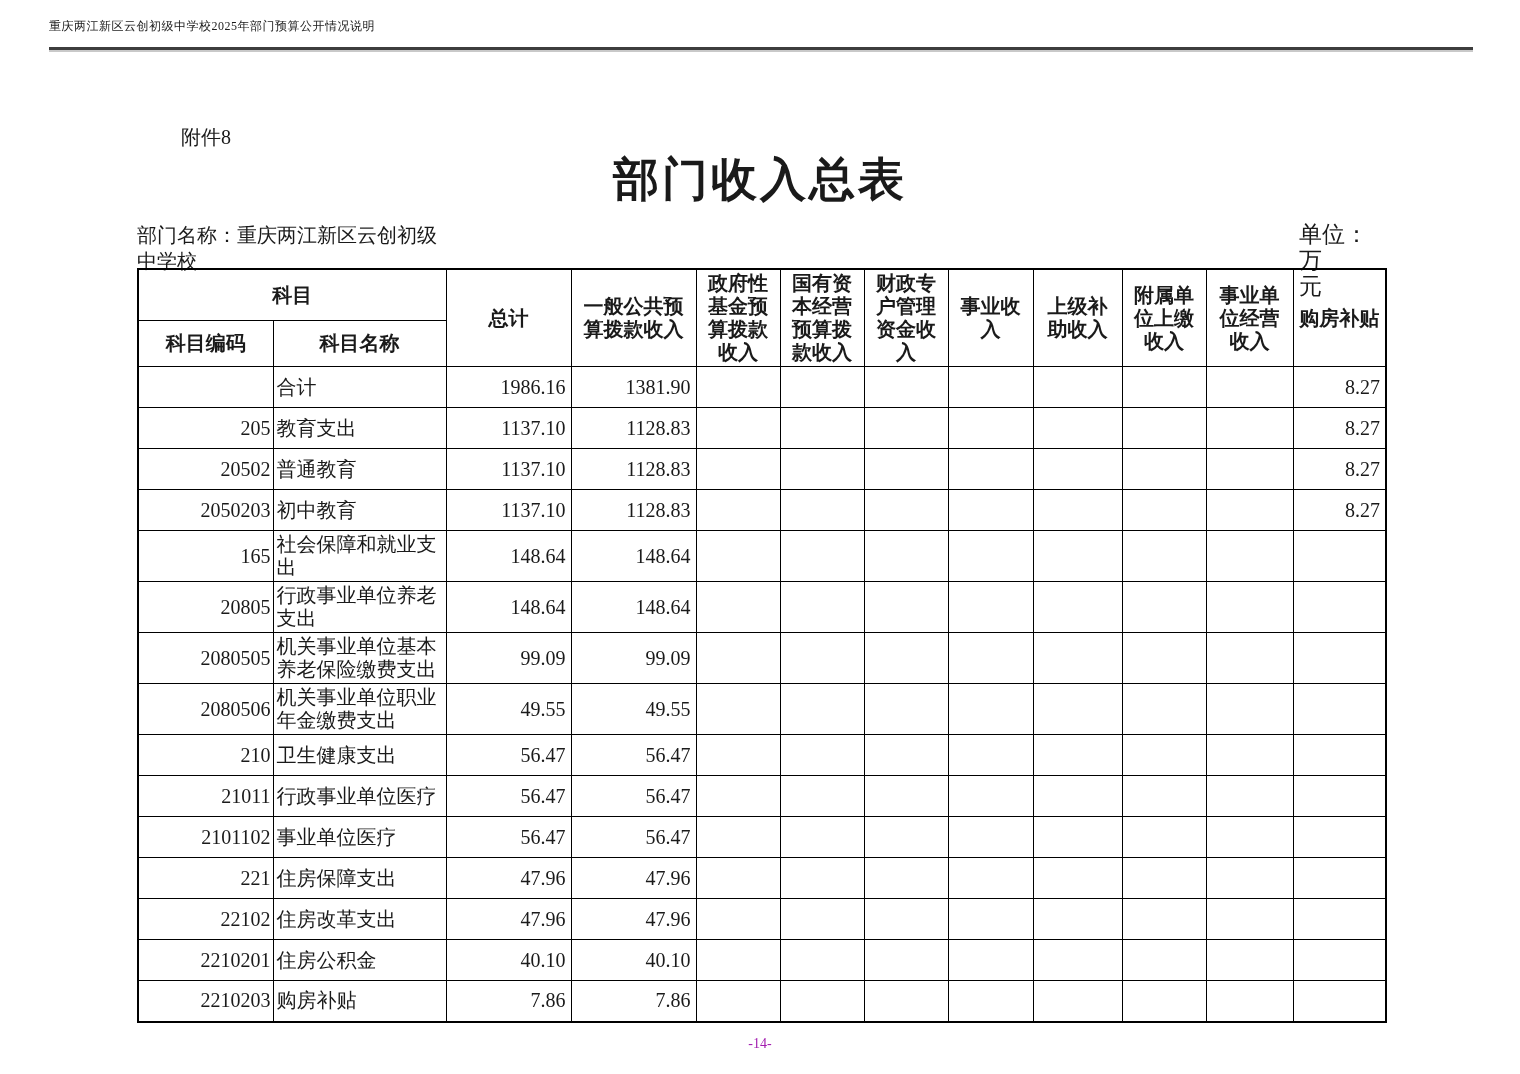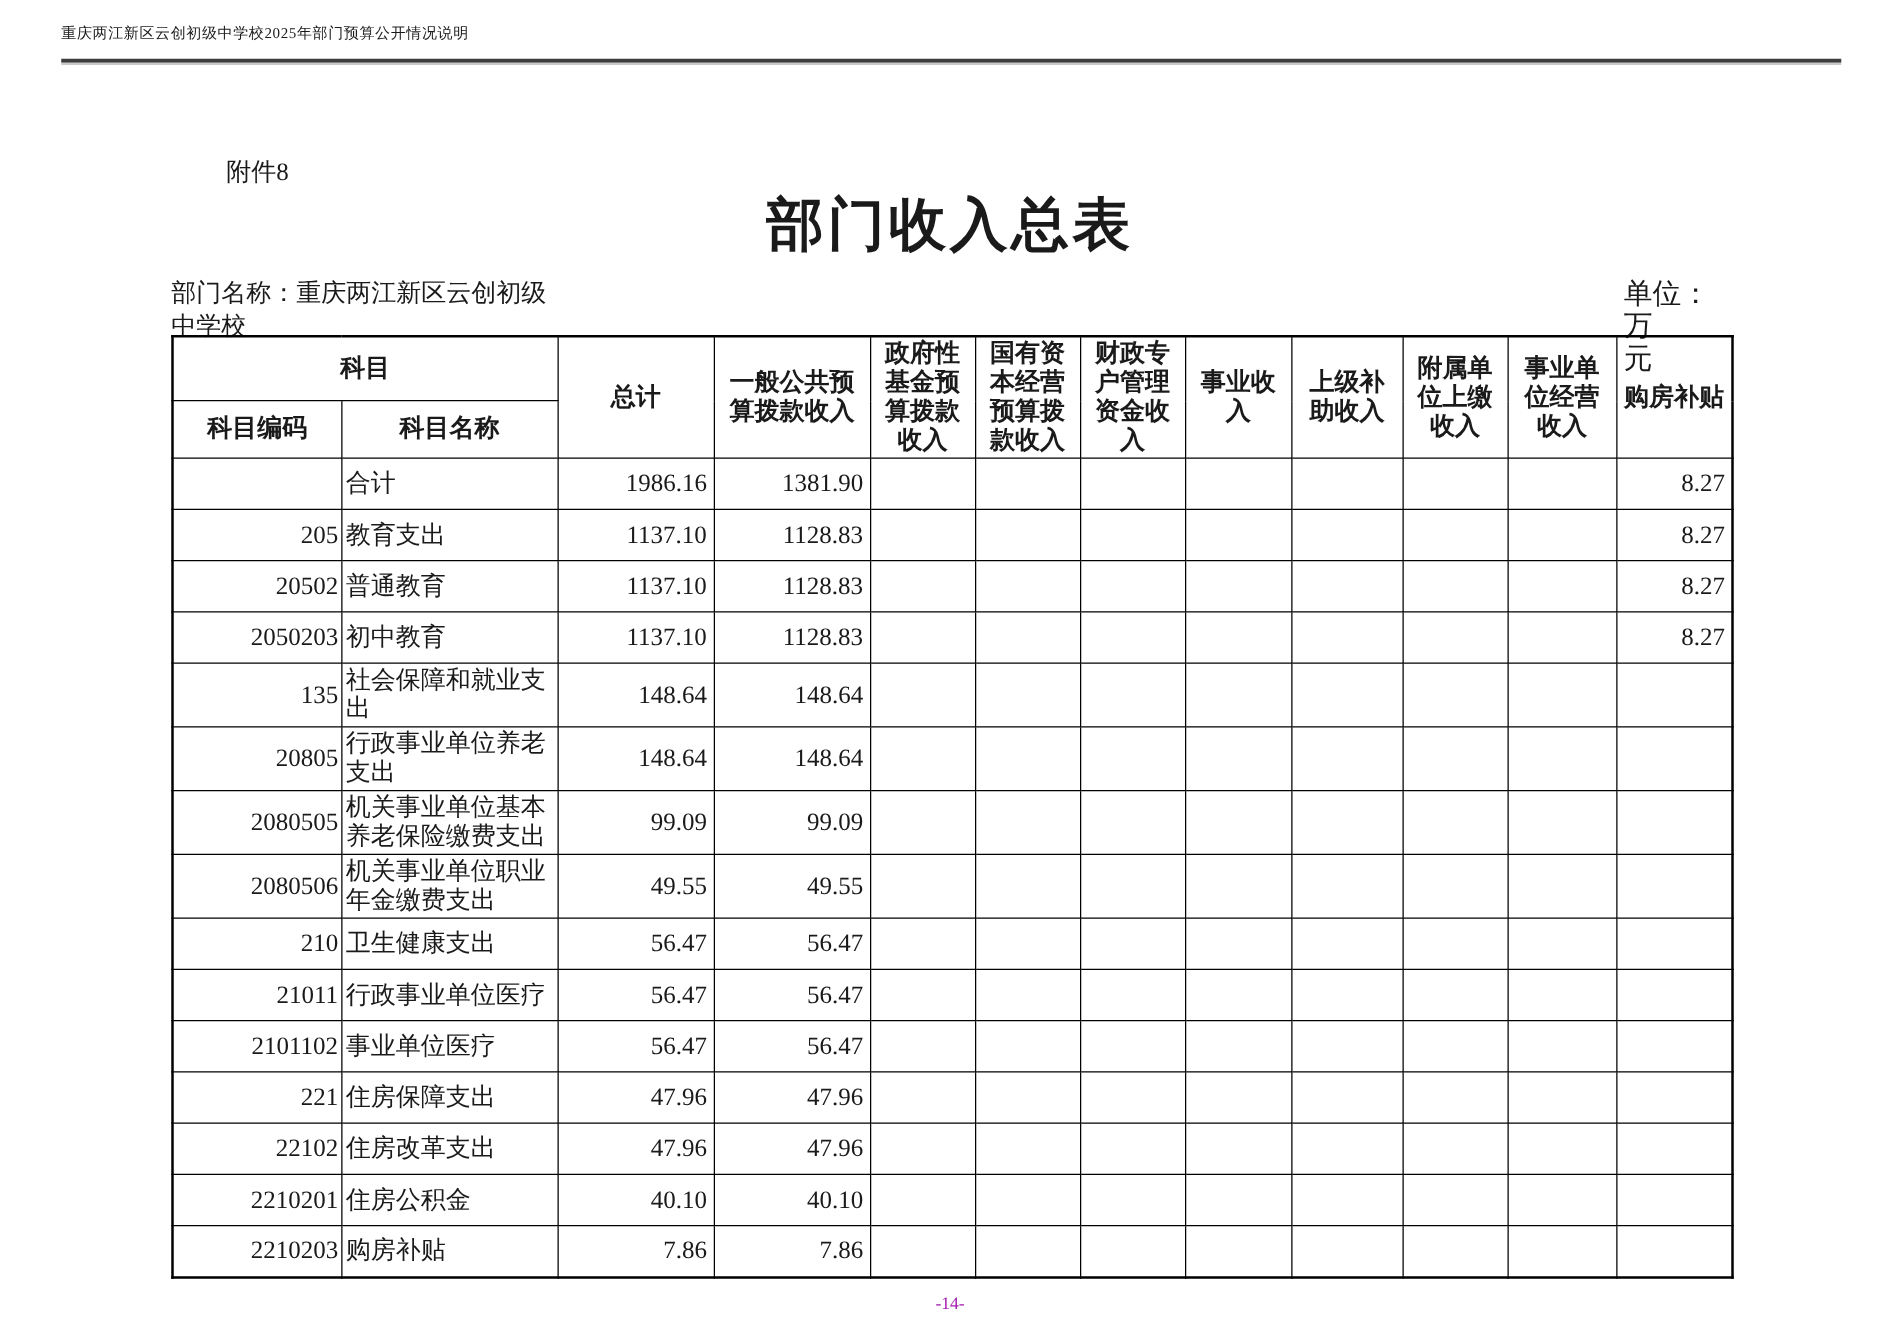--- a/index.html
+++ b/index.html
@@ -197,21 +197,21 @@
           <td class="num"></td>
           <td class="num"></td>
           <td class="num"></td>
           <td class="num"></td>
           <td class="num"></td>
           <td class="num"></td>
           <td class="num"></td>
           <td class="num">8.27</td>
         </tr>
         <tr>
-    <td class="code-cell">135</td>
+    <td class="code-cell">165</td>
     <td class="name-cell">社会保障和就业支出</td>
   <td class="num">148.64</td>
           <td class="num">148.64</td>
           <td class="num"></td>
           <td class="num"></td>
           <td class="num"></td>
           <td class="num"></td>
           <td class="num"></td>
           <td class="num"></td>
           <td class="num"></td>

